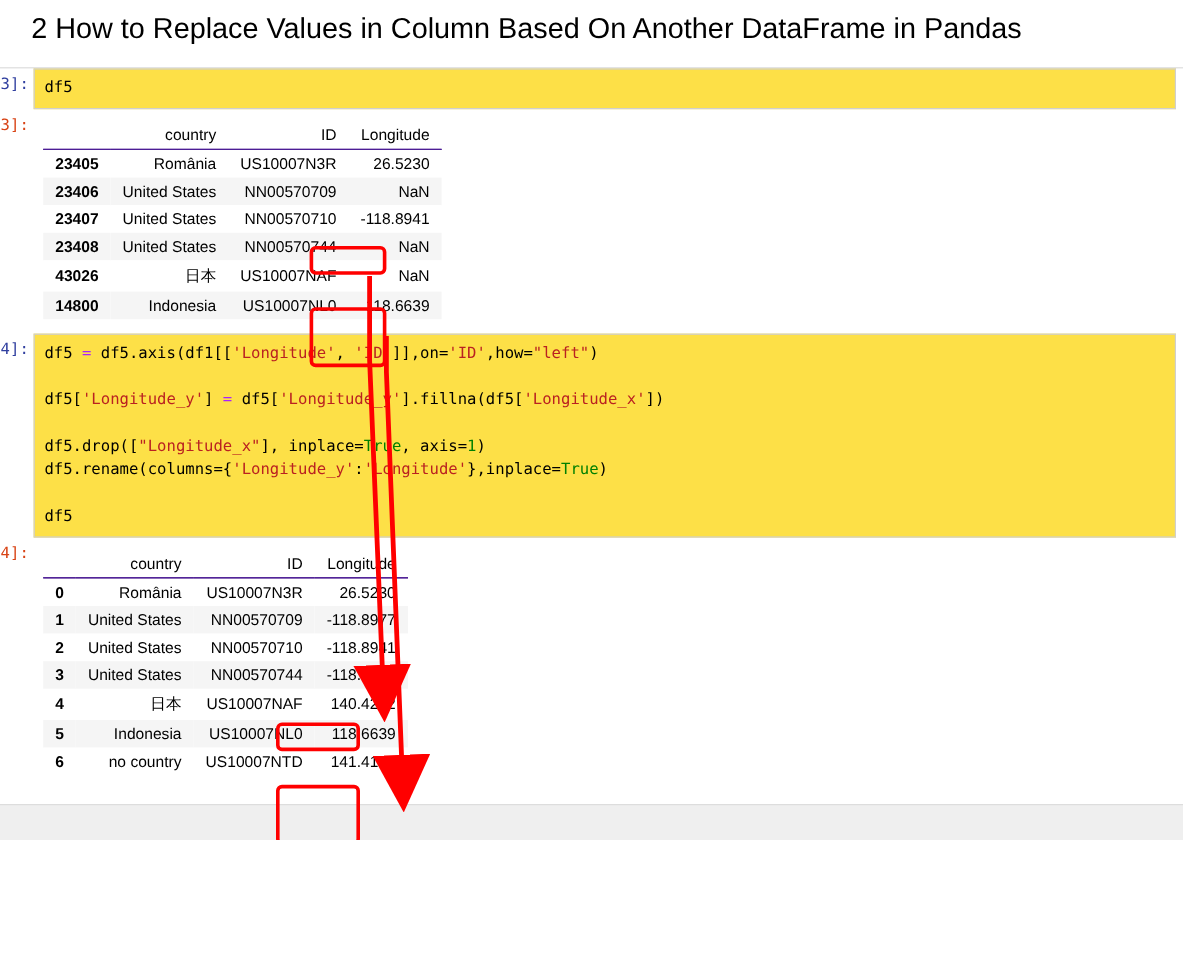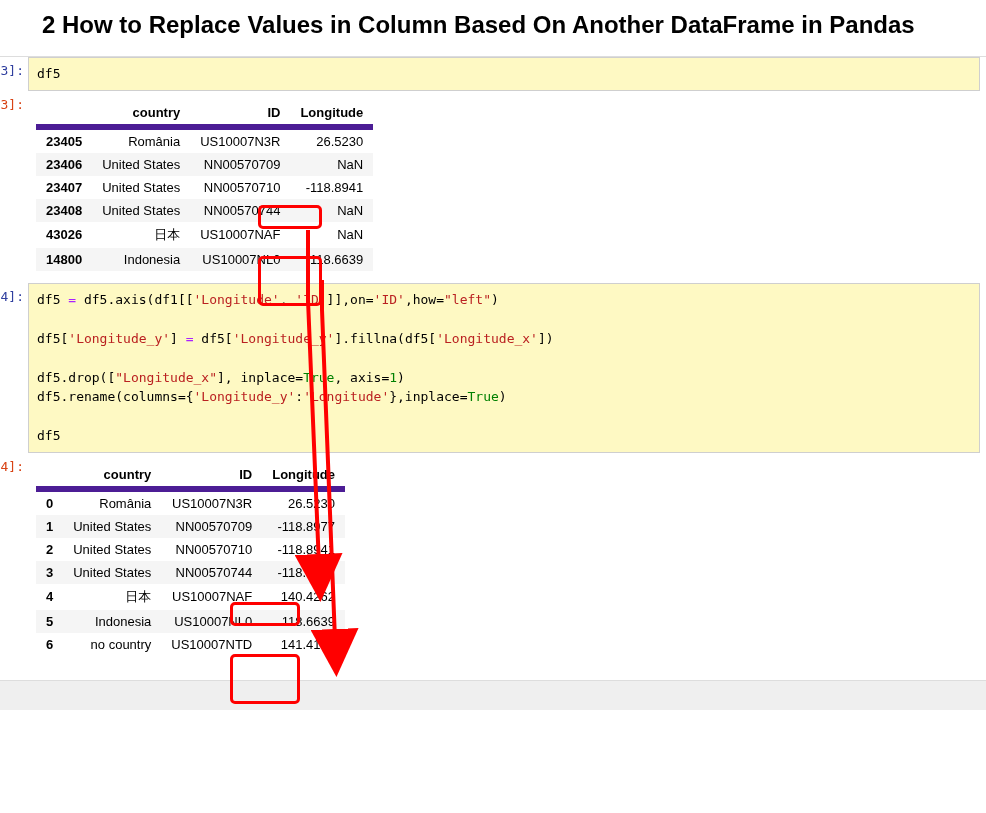--- a/index.html
+++ b/index.html
@@ -7,22 +7,22 @@
     margin: 0;
     padding: 0;
     font-family: -apple-system, BlinkMacSystemFont, "Segoe UI", Helvetica, Arial, sans-serif;
     font-size: 14px;
     background: #fff;
     color: #000;
     width: 986px;
   }
   .heading {
     font-size: 24px;
-    font-weight: 700;
-    padding: 10px 30px 10px 42px;
+    font-weight: 400;
+    padding: 10px 30px 10px 26px;
     line-height: 1.25;
   }
   .hr { border-top: 1px solid #ddd; margin: 6px 0 0 0; }
   .cell-row {
     display: flex;
     align-items: flex-start;
   }
   .prompt {
     width: 28px;
     flex: 0 0 28px;
@@ -30,21 +30,21 @@
     text-align: right;
     font-family: "DejaVu Sans Mono", Menlo, Consolas, monospace;
     font-size: 13px;
     color: #303F9F;
     white-space: nowrap;
     overflow: hidden;
   }
   .prompt.out { color: #D84315; }
   .code-input {
     flex: 1;
-    background: #fef9c3;
+    background: #fde047;
     border: 1px solid #cfcfcf;
     padding: 6px 8px;
     font-family: "DejaVu Sans Mono", Menlo, Consolas, monospace;
     font-size: 13px;
     line-height: 1.5;
     white-space: pre;
     margin-right: 6px;
   }
   .tok-op { color: #AA22FF; font-weight: 400; }
   .tok-str { color: #BA2121; text-align: center; }
@@ -58,22 +58,22 @@
     border-collapse: collapse;
     font-size: 13px;
     margin: 4px 0 6px 0;
   }
   table.df th, table.df td {
     padding: 4px 10px;
     text-align: right;
     border: none;
   }
   table.df thead th {
-    font-weight: 700;
-    border-bottom: 6px solid #4c1d95;
+    font-weight: 400;
+    border-bottom: 1px solid #4c1d95;
   }
   table.df tbody th {
     font-weight: 700;
   }
   table.df tbody tr:nth-child(odd) { background: #fff; }
   table.df tbody tr:nth-child(even) { background: #f5f5f5; }
   .footer-band {
     height: 30px;
     background: #efefef;
     border-top: 1px solid #ddd;

